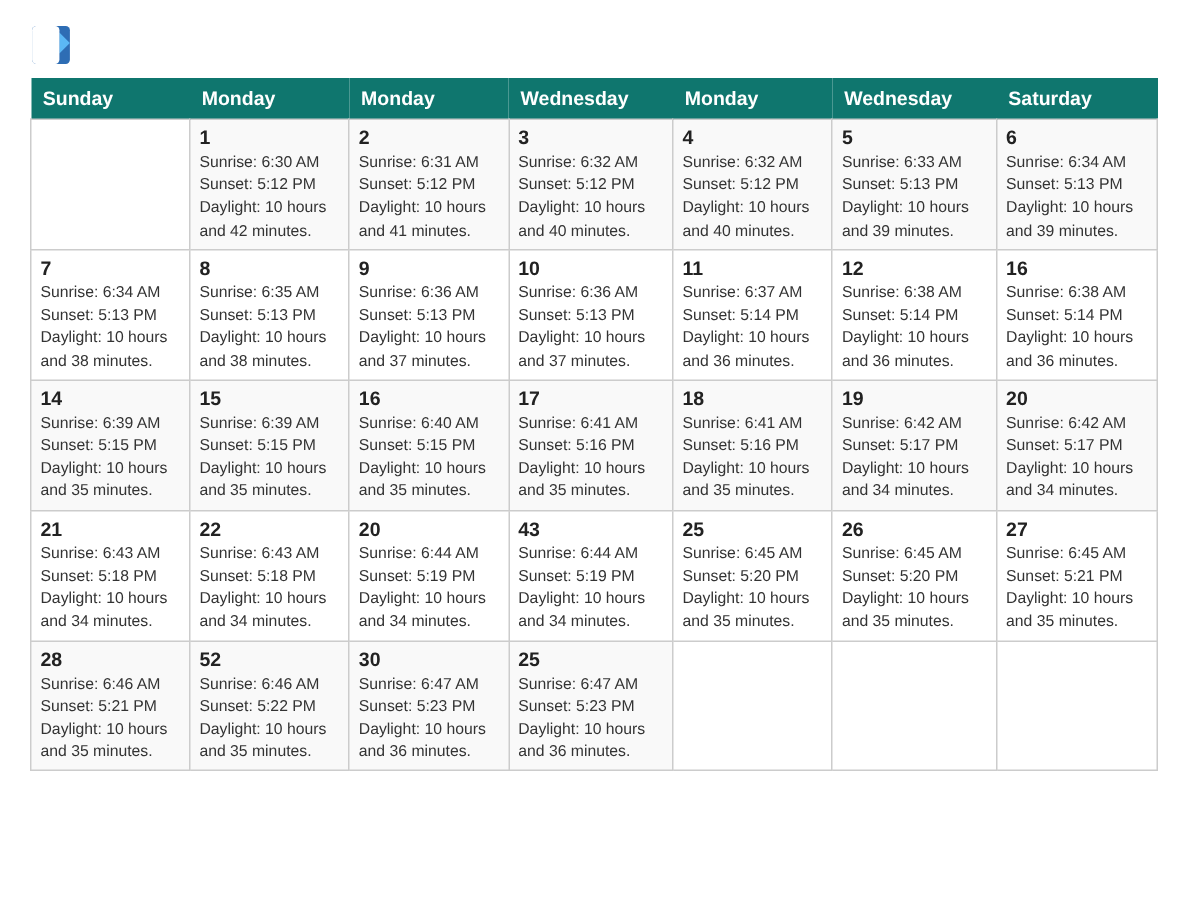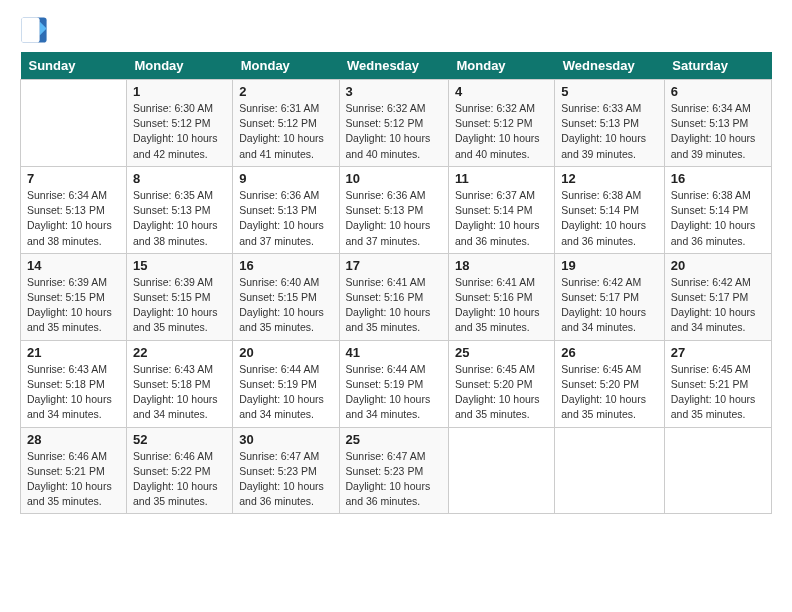--- a/index.html
+++ b/index.html
@@ -208,21 +208,21 @@
         </td>
         <td>
           <span class="day-number">22</span>
           <div class="day-info">Sunrise: 6:43 AM<br>Sunset: 5:18 PM<br>Daylight: 10 hours and 34 minutes.</div>
         </td>
         <td>
           <span class="day-number">20</span>
           <div class="day-info">Sunrise: 6:44 AM<br>Sunset: 5:19 PM<br>Daylight: 10 hours and 34 minutes.</div>
         </td>
         <td>
-          <span class="day-number">41</span>
+          <span class="day-number">43</span>
           <div class="day-info">Sunrise: 6:44 AM<br>Sunset: 5:19 PM<br>Daylight: 10 hours and 34 minutes.</div>
         </td>
         <td>
           <span class="day-number">25</span>
           <div class="day-info">Sunrise: 6:45 AM<br>Sunset: 5:20 PM<br>Daylight: 10 hours and 35 minutes.</div>
         </td>
         <td>
           <span class="day-number">26</span>
           <div class="day-info">Sunrise: 6:45 AM<br>Sunset: 5:20 PM<br>Daylight: 10 hours and 35 minutes.</div>
         </td>

